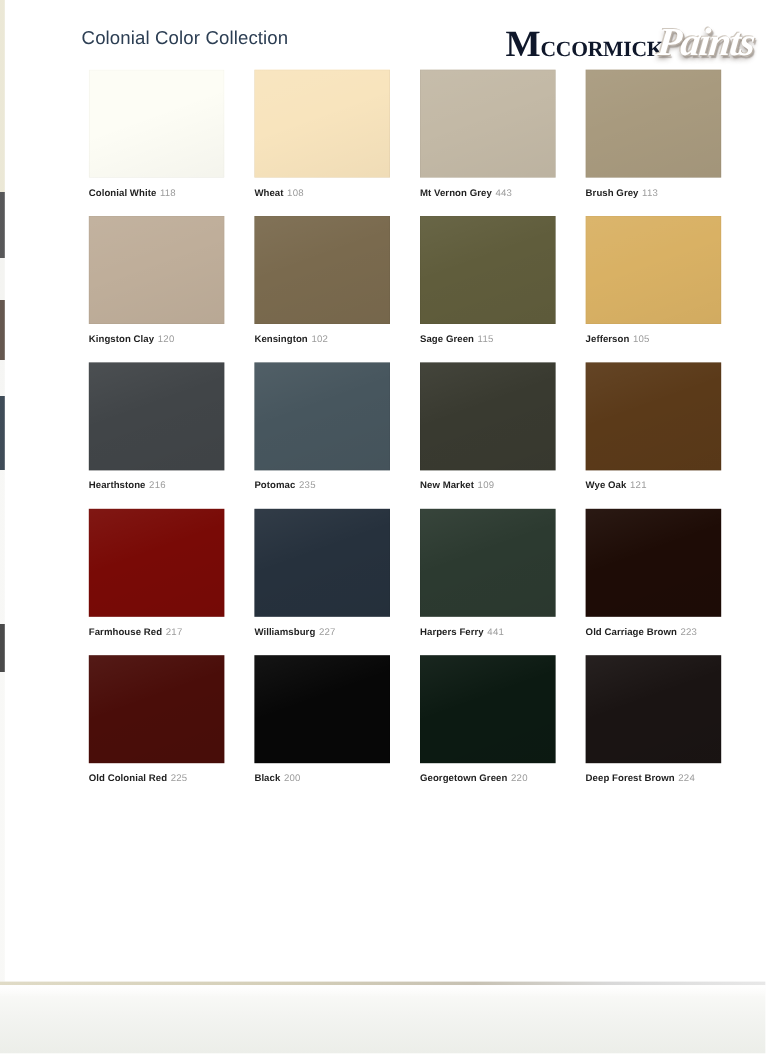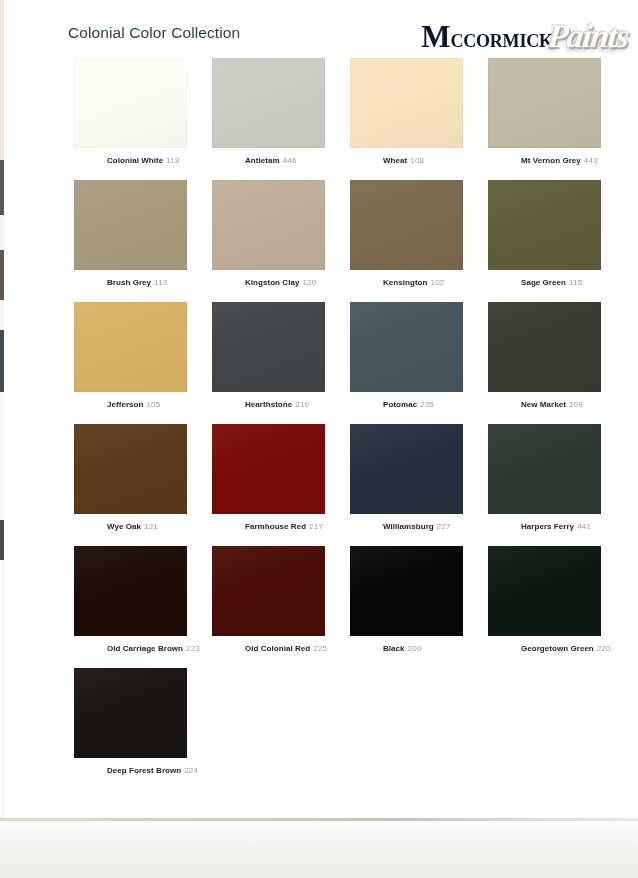--- a/index.html
+++ b/index.html
@@ -156,21 +156,20 @@
     pointer-events: none;
   }
   .swatch-label {
     position: absolute;
     left: 0;
     top: 97px;
     font-size: 8px;
     line-height: 11px;
     white-space: nowrap;
     color: #2e2e2e;
-    margin-left: 33px;
   }
   .swatch-name {
     font-weight: bold;
     color: #1f1f1f;
     letter-spacing: .05px;
   }
   .swatch-code {
     color: #9b9b9b;
     font-weight: normal;
     margin-left: 3px;
@@ -194,24 +193,20 @@
         <span class="brand-paints">Paints</span>
       </div>
     </div>
 
     <div class="swatch-grid">
         <div class="swatch-cell">
           <div class="swatch-chip" style="background: rgb(253, 253, 245);"></div>
           <div class="swatch-label"><span class="swatch-name">Colonial White</span><span class="swatch-code">118</span></div>
         </div>
         <div class="swatch-cell">
-          <div class="swatch-chip" style="background: rgb(201, 205, 196);"></div>
-          <div class="swatch-label"><span class="swatch-name">Antietam</span><span class="swatch-code">446</span></div>
-        </div>
-        <div class="swatch-cell">
           <div class="swatch-chip" style="background: rgb(248, 228, 189);"></div>
           <div class="swatch-label"><span class="swatch-name">Wheat</span><span class="swatch-code">108</span></div>
         </div>
         <div class="swatch-cell">
           <div class="swatch-chip" style="background: rgb(195, 185, 166);"></div>
           <div class="swatch-label"><span class="swatch-name">Mt Vernon Grey</span><span class="swatch-code">443</span></div>
         </div>
         <div class="swatch-cell">
           <div class="swatch-chip" style="background: rgb(168, 154, 126);"></div>
           <div class="swatch-label"><span class="swatch-name">Brush Grey</span><span class="swatch-code">113</span></div>

